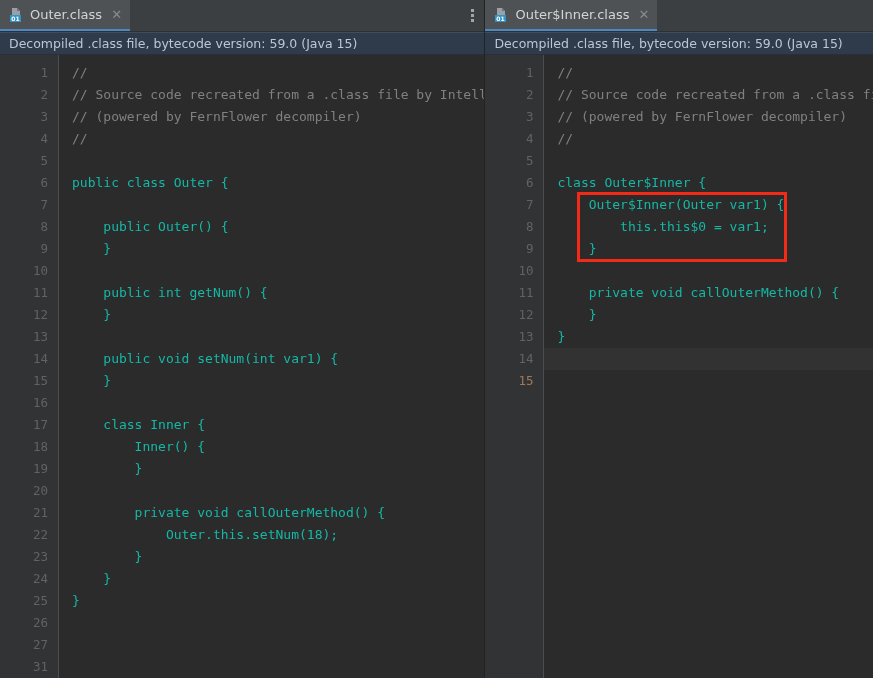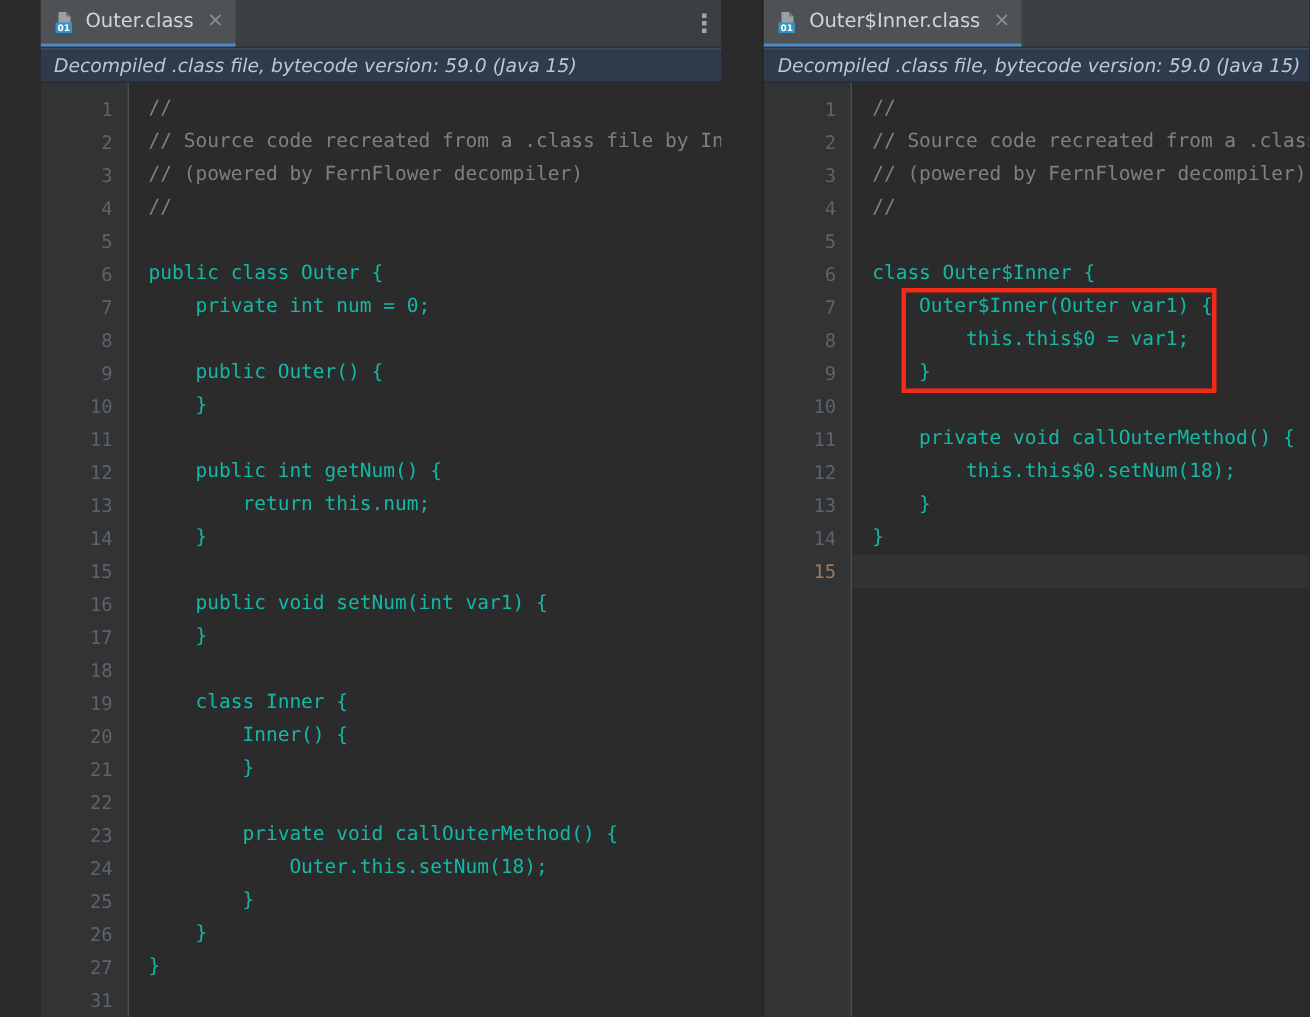--- a/index.html
+++ b/index.html
@@ -24,21 +24,20 @@
   }
 
   
   .panel {
     display: flex;
     flex-direction: column;
     height: 678px;
     overflow: hidden;
     position: relative;
     background: #2b2b2b;
-    margin-left: 27px;
   }
   .panel-left  { width: 485px; }
   .panel-right { width: 388px; border-left: 1px solid #222325; }
 
   
   .tabbar {
     height: 31px;
     min-height: 31px;
     background: #3c3f41;
     display: flex;
@@ -104,21 +103,20 @@
     display: flex;
     align-items: center;
     padding-left: 9px;
     box-sizing: border-box;
   }
   .banner-text {
     color: #b9c7d6;
     font-size: 12.5px;
     font-family: "DejaVu Sans", sans-serif;
     white-space: nowrap;
-    font-style: italic;
   }
 
   
   .editor {
     flex: 1 1 auto;
     display: flex;
     flex-direction: row;
     background: #2b2b2b;
     overflow: hidden;
     position: relative;
@@ -241,27 +239,25 @@
           <div class="ln">27</div>
           <div class="ln">31</div>
         </div>
       <div class="code" id="left-code">
           <div class="cl comment">//</div>
           <div class="cl comment">// Source code recreated from a .class file by IntelliJ IDEA</div>
           <div class="cl comment">// (powered by FernFlower decompiler)</div>
           <div class="cl comment">//</div>
           <div class="cl">&nbsp;</div>
           <div class="cl">public class Outer {</div>
-          <div class="cl">    private int num = 0;</div>
           <div class="cl">&nbsp;</div>
           <div class="cl">    public Outer() {</div>
           <div class="cl">    }</div>
           <div class="cl">&nbsp;</div>
           <div class="cl">    public int getNum() {</div>
-          <div class="cl">        return this.num;</div>
           <div class="cl">    }</div>
           <div class="cl">&nbsp;</div>
           <div class="cl">    public void setNum(int var1) {</div>
           <div class="cl">    }</div>
           <div class="cl">&nbsp;</div>
           <div class="cl">    class Inner {</div>
           <div class="cl">        Inner() {</div>
           <div class="cl">        }</div>
           <div class="cl">&nbsp;</div>
           <div class="cl">        private void callOuterMethod() {</div>
@@ -318,21 +314,20 @@
           <div class="cl comment">// Source code recreated from a .class file by IntelliJ IDEA</div>
           <div class="cl comment">// (powered by FernFlower decompiler)</div>
           <div class="cl comment">//</div>
           <div class="cl">&nbsp;</div>
           <div class="cl">class Outer$Inner {</div>
           <div class="cl">    Outer$Inner(Outer var1) {</div>
           <div class="cl">        this.this$0 = var1;</div>
           <div class="cl">    }</div>
           <div class="cl">&nbsp;</div>
           <div class="cl">    private void callOuterMethod() {</div>
-          <div class="cl">        this.this$0.setNum(18);</div>
           <div class="cl">    }</div>
           <div class="cl">}</div>
           <div class="cl caret-line">&nbsp;</div>
         </div>
       <div class="annot-rect" id="annot-rect" style="top: 137px; height: 70px; left: 92px; width: 210px; border-color: rgb(244, 42, 24);"></div>
     </div>
   </div>
 
 </div>
 

